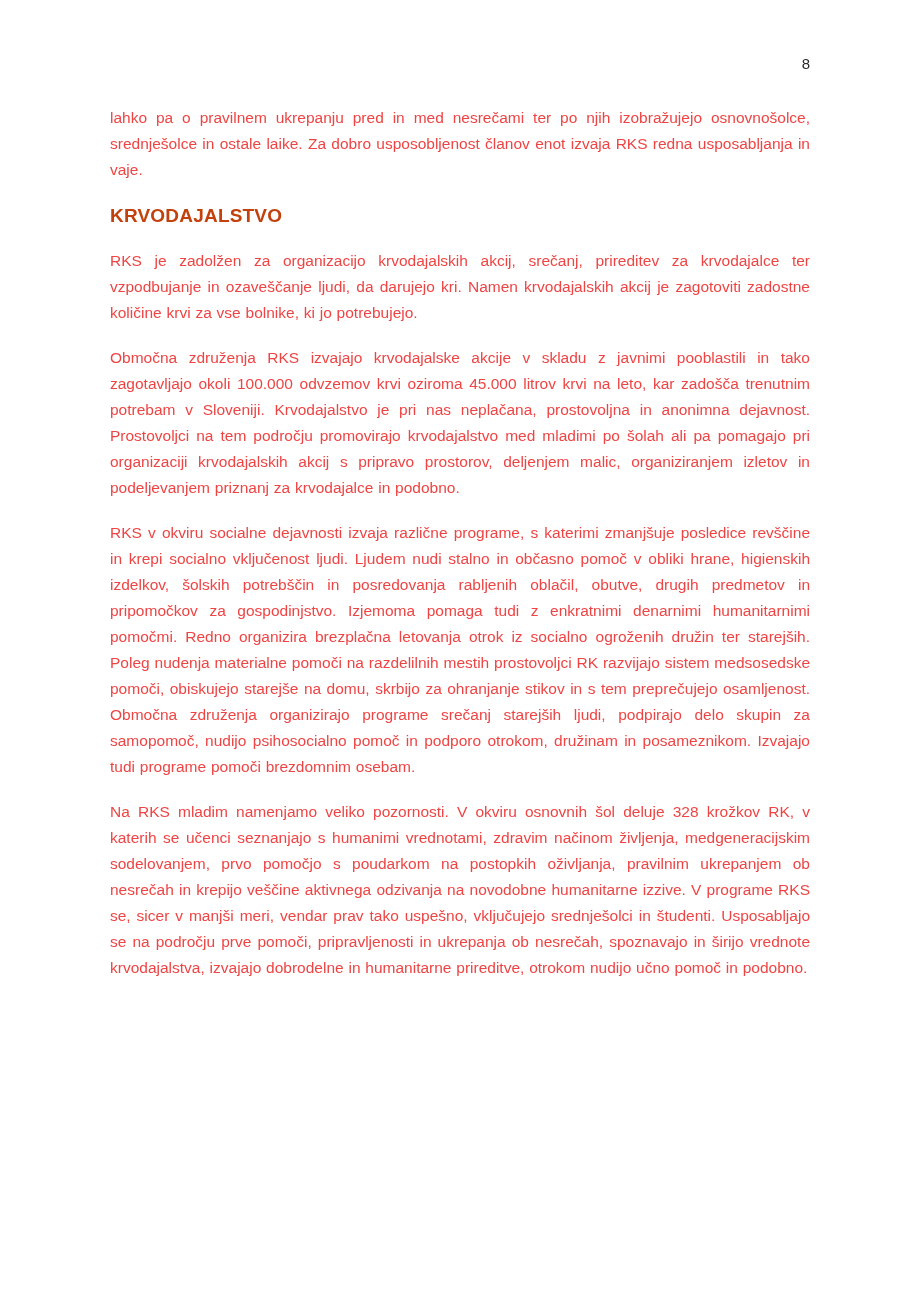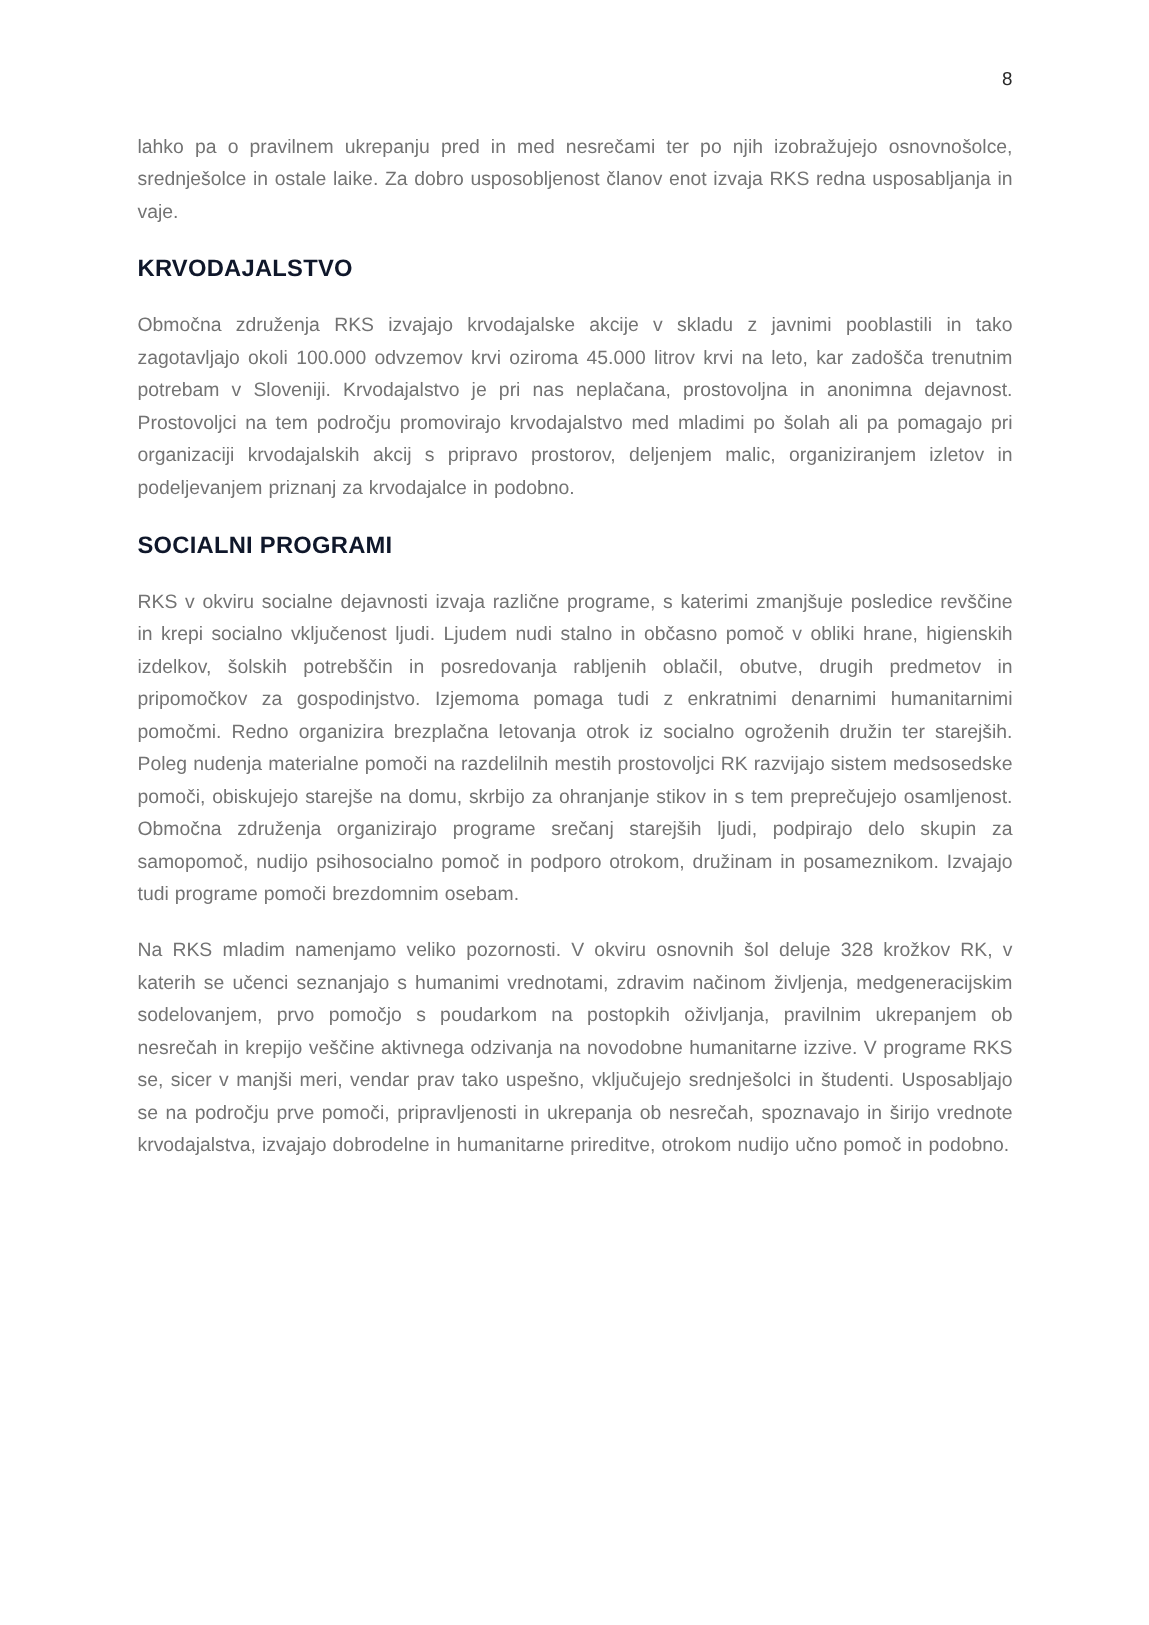--- a/index.html
+++ b/index.html
@@ -26,50 +26,50 @@
   .content {
     position: absolute;
     top: 105px;
     left: 110px;
     width: 700px;
   }
   .content p {
     font-size: 15.5px;
     line-height: 26px;
     text-align: justify;
-    color: #737373;
+    color: #ef4444;
     margin: 0 0 19px 0;
     word-spacing: 0.5px;
   }
   .content h2 {
     font-size: 19px;
     line-height: 26px;
     font-weight: bold;
-    color: #0f172a;
+    color: #c2410c;
     margin: 20px 0 19px 0;
     letter-spacing: 0.2px;
   }
 </style>
 </head>
 <body>
 
 <div class="page">
 
   <div class="page-number">8</div>
 
   <div class="content">
 
     <p>lahko pa o pravilnem ukrepanju pred in med nesrečami ter po njih izobražujejo osnovnošolce, srednješolce in ostale laike. Za dobro usposobljenost članov enot izvaja RKS redna usposabljanja in vaje.</p>
 
     <h2>KRVODAJALSTVO</h2>
 
+    <p>RKS je zadolžen za organizacijo krvodajalskih akcij, srečanj, prireditev za krvodajalce ter vzpodbujanje in ozaveščanje ljudi, da darujejo kri. Namen krvodajalskih akcij je zagotoviti zadostne količine krvi za vse bolnike, ki jo potrebujejo.</p>
 
     <p>Območna združenja RKS izvajajo krvodajalske akcije v skladu z javnimi pooblastili in tako zagotavljajo okoli 100.000 odvzemov krvi oziroma 45.000 litrov krvi na leto, kar zadošča trenutnim potrebam v Sloveniji. Krvodajalstvo je pri nas neplačana, prostovoljna in anonimna dejavnost. Prostovoljci na tem področju promovirajo krvodajalstvo med mladimi po šolah ali pa pomagajo pri organizaciji krvodajalskih akcij s pripravo prostorov, deljenjem malic, organiziranjem izletov in podeljevanjem priznanj za krvodajalce in podobno.</p>
 
-    <h2>SOCIALNI PROGRAMI</h2>
 
     <p>RKS v okviru socialne dejavnosti izvaja različne programe, s katerimi zmanjšuje posledice revščine in krepi socialno vključenost ljudi. Ljudem nudi stalno in občasno pomoč v obliki hrane, higienskih izdelkov, šolskih potrebščin in posredovanja rabljenih oblačil, obutve, drugih predmetov in pripomočkov za gospodinjstvo. Izjemoma pomaga tudi z enkratnimi denarnimi humanitarnimi pomočmi. Redno organizira brezplačna letovanja otrok iz socialno ogroženih družin ter starejših. Poleg nudenja materialne pomoči na razdelilnih mestih prostovoljci RK razvijajo sistem medsosedske pomoči, obiskujejo starejše na domu, skrbijo za ohranjanje stikov in s tem preprečujejo osamljenost. Območna združenja organizirajo programe srečanj starejših ljudi, podpirajo delo skupin za samopomoč, nudijo psihosocialno pomoč in podporo otrokom, družinam in posameznikom. Izvajajo tudi programe pomoči brezdomnim osebam.</p>
 
 
     <p>Na RKS mladim namenjamo veliko pozornosti. V okviru osnovnih šol deluje 328 krožkov RK, v katerih se učenci seznanjajo s humanimi vrednotami, zdravim načinom življenja, medgeneracijskim sodelovanjem, prvo pomočjo s poudarkom na postopkih oživljanja, pravilnim ukrepanjem ob nesrečah in krepijo veščine aktivnega odzivanja na novodobne humanitarne izzive. V programe RKS se, sicer v manjši meri, vendar prav tako uspešno, vključujejo srednješolci in študenti. Usposabljajo se na področju prve pomoči, pripravljenosti in ukrepanja ob nesrečah, spoznavajo in širijo vrednote krvodajalstva, izvajajo dobrodelne in humanitarne prireditve, otrokom nudijo učno pomoč in podobno.</p>
 
   </div>
 
 </div>
 

